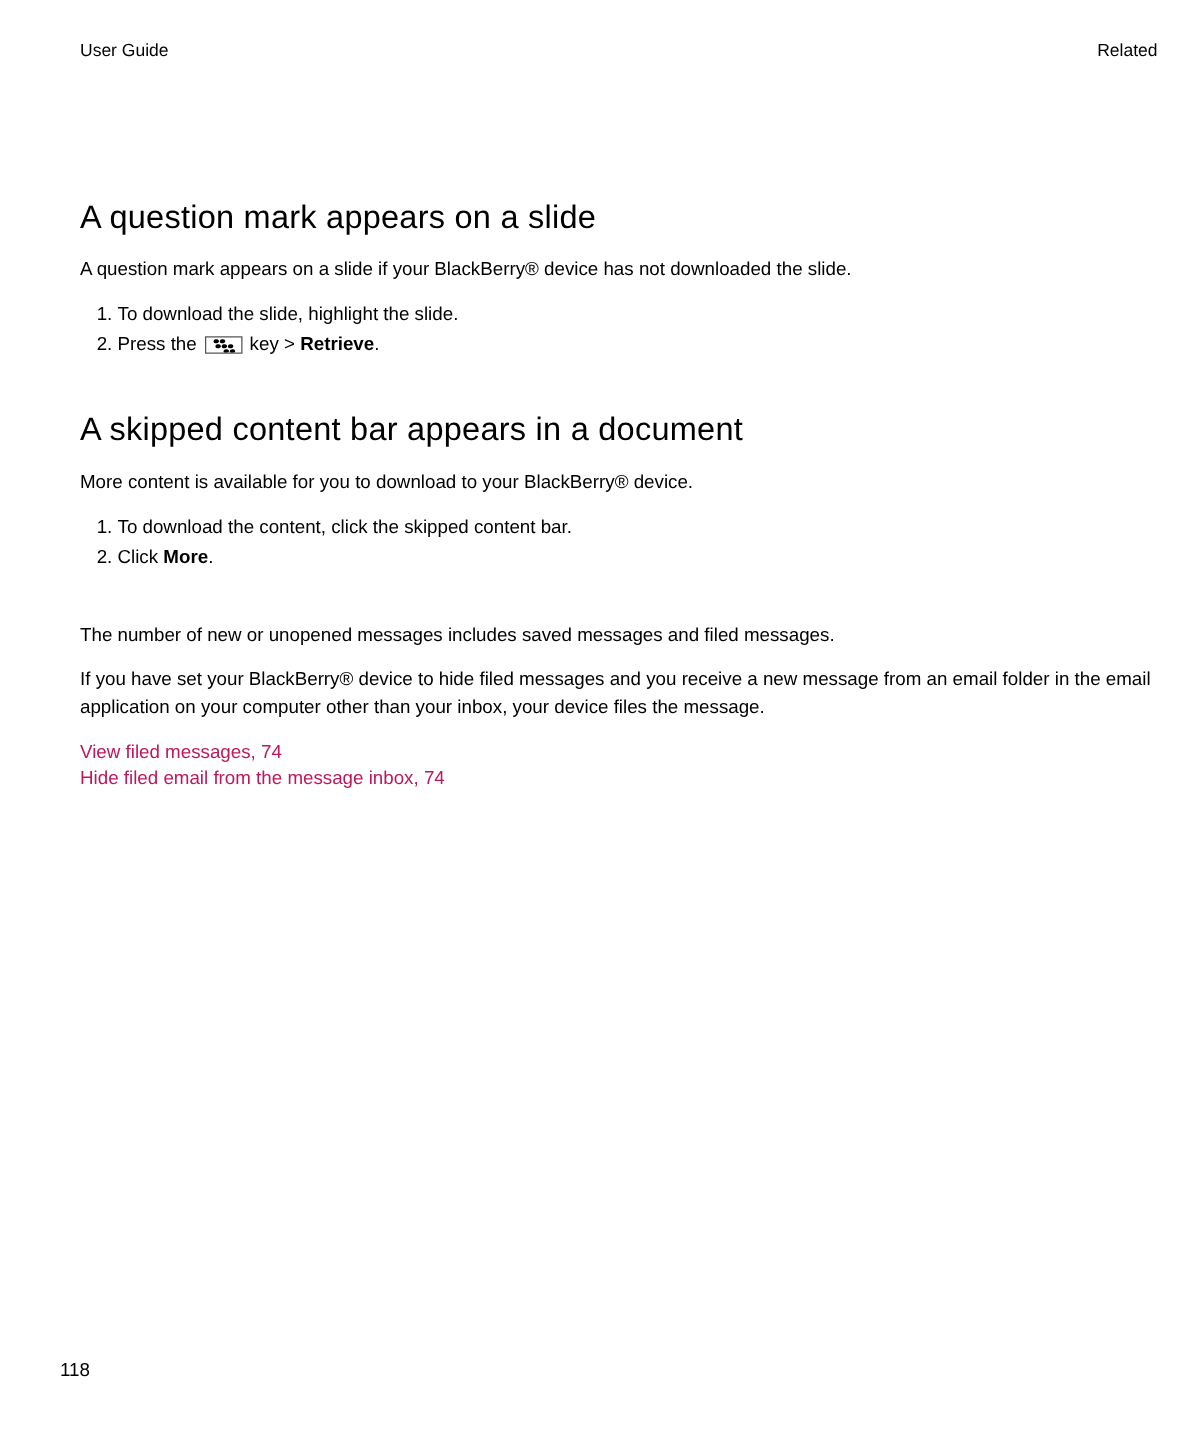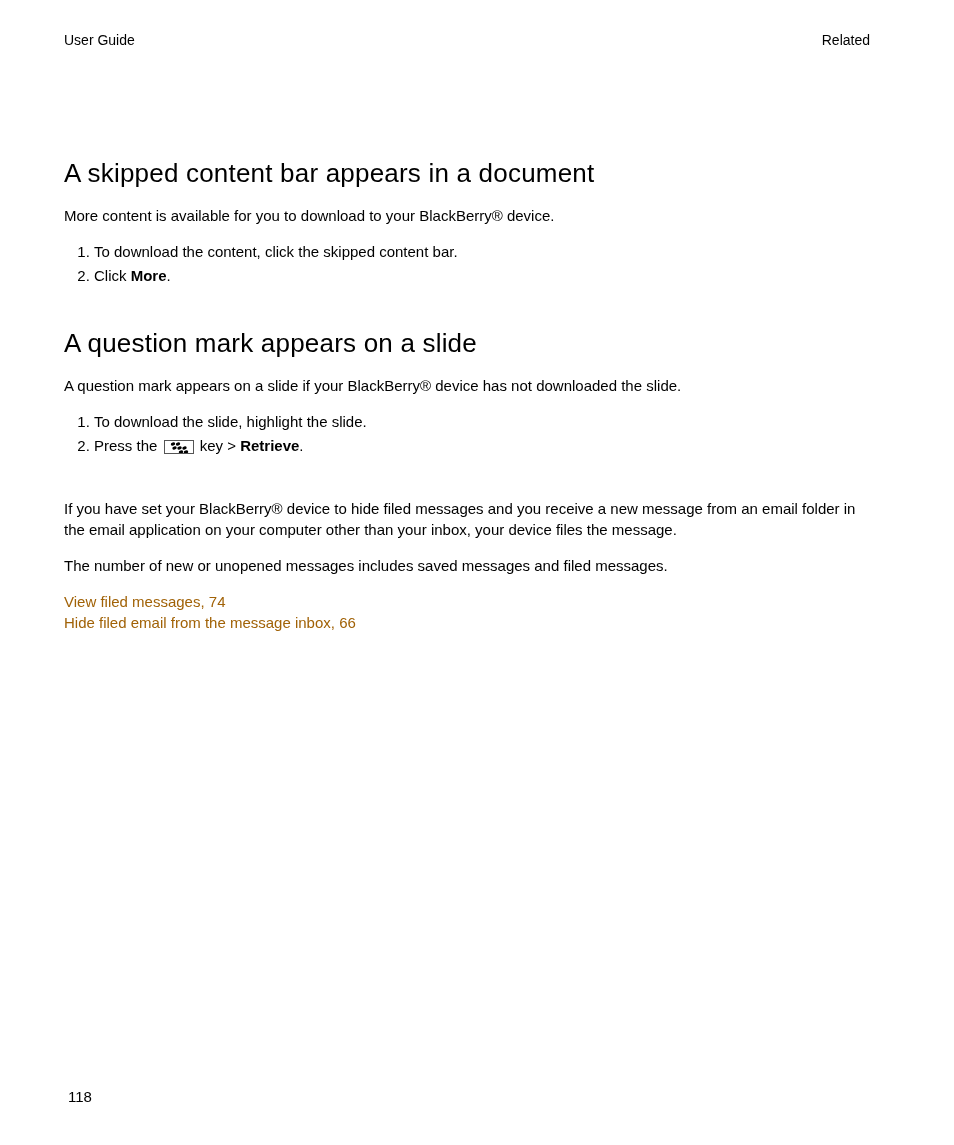--- a/index.html
+++ b/index.html
@@ -5,21 +5,21 @@
   * { box-sizing: border-box; margin: 0; padding: 0; }
   body {
     width: 954px;
     height: 1145px;
     background: #fff;
     font-family: "Segoe UI", "Helvetica Neue", Arial, sans-serif;
     color: #000;
     position: relative;
   }
   .page {
-    padding: 32px 84px 40px 64px;
+    padding: 32px 28px 40px 64px;
   }
   .header {
     display: flex;
     justify-content: space-between;
     font-size: 14px;
     color: #000;
     margin-bottom: 110px;
   }
   h2 {
     font-family: "Trebuchet MS", "Segoe UI", Arial, sans-serif;
@@ -51,53 +51,42 @@
     vertical-align: middle;
     margin: 0 2px;
   }
   .bb-key svg { display: block; }
   .related-heading {
     font-weight: 700;
     font-size: 15px;
     margin-bottom: 2px;
   }
   .link {
-    color: #a16207;
+    color: #be185d;
     font-size: 15px;
     line-height: 1.4;
     cursor: pointer;
     display: block;
     text-decoration: none;
   }
   .page-number {
     position: absolute;
     bottom: 40px;
-    left: 68px;
+    left: 48px;
     font-size: 15px;
   }
 </style>
 </head>
 <body>
 
 <div class="page">
 
   <div class="header">
     <span>User Guide</span>
     <span>Related</span>
-  </div>
-
-  <div class="section">
-    <h2>A skipped content bar appears in a document</h2>
-    <p class="body">More content is available for you to download to your BlackBerry® device.</p>
-    <ol>
-      <li>To download the content, click the skipped content bar.</li>
-      <li>
-        <span>Click </span><span class="bold">More</span><span>.</span>
-      </li>
-    </ol>
   </div>
 
   <div class="section">
     <h2>A question mark appears on a slide</h2>
     <p class="body">A question mark appears on a slide if your BlackBerry® device has not downloaded the slide.</p>
     <ol>
       <li>To download the slide, highlight the slide.</li>
       <li>
         <span>Press the </span><span class="bb-key"><svg width="20" height="12" viewBox="0 0 20 12">
               <g fill="#000">
@@ -108,21 +97,32 @@
                 <ellipse cx="15.5" cy="7" rx="2.2" ry="1.6" transform="rotate(-12 15.5 7)"></ellipse>
                 <ellipse cx="12" cy="11" rx="2.2" ry="1.6" transform="rotate(-12 12 11)"></ellipse>
                 <ellipse cx="17" cy="11" rx="2.2" ry="1.6" transform="rotate(-12 17 11)"></ellipse>
               </g>
             </svg></span><span> key &gt; </span><span class="bold">Retrieve</span><span>.</span>
       </li>
     </ol>
   </div>
 
   <div class="section">
+    <h2>A skipped content bar appears in a document</h2>
+    <p class="body">More content is available for you to download to your BlackBerry® device.</p>
+    <ol>
+      <li>To download the content, click the skipped content bar.</li>
+      <li>
+        <span>Click </span><span class="bold">More</span><span>.</span>
+      </li>
+    </ol>
+  </div>
+
+  <div class="section">
+    <p class="body">The number of new or unopened messages includes saved messages and filed messages.</p>
     <p class="body">If you have set your BlackBerry® device to hide filed messages and you receive a new message from an email folder in the email application on your computer other than your inbox, your device files the message.</p>
-    <p class="body">The number of new or unopened messages includes saved messages and filed messages.</p>
     <a class="link">View filed messages, 74</a>
-    <a class="link">Hide filed email from the message inbox, 66</a>
+    <a class="link">Hide filed email from the message inbox, 74</a>
   </div>
 
 </div>
 
 <div class="page-number">118</div>
 
 </body></html>

